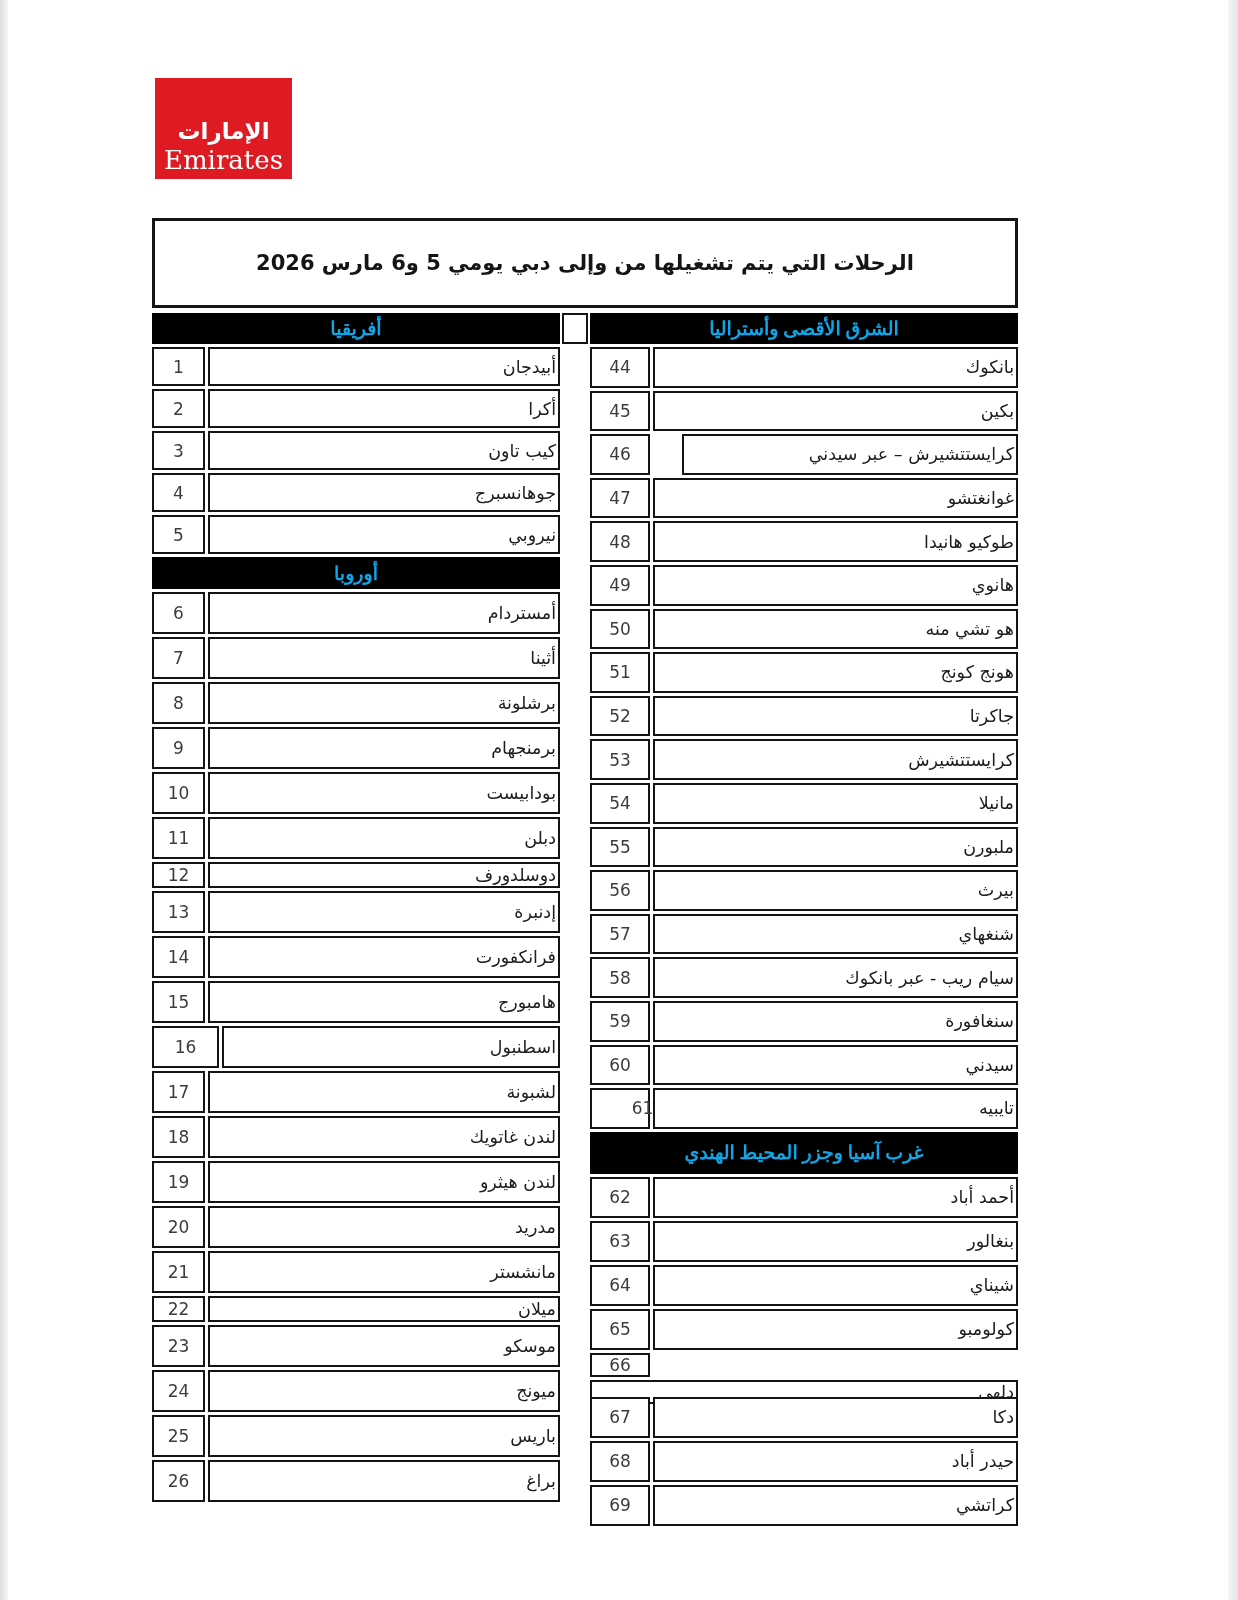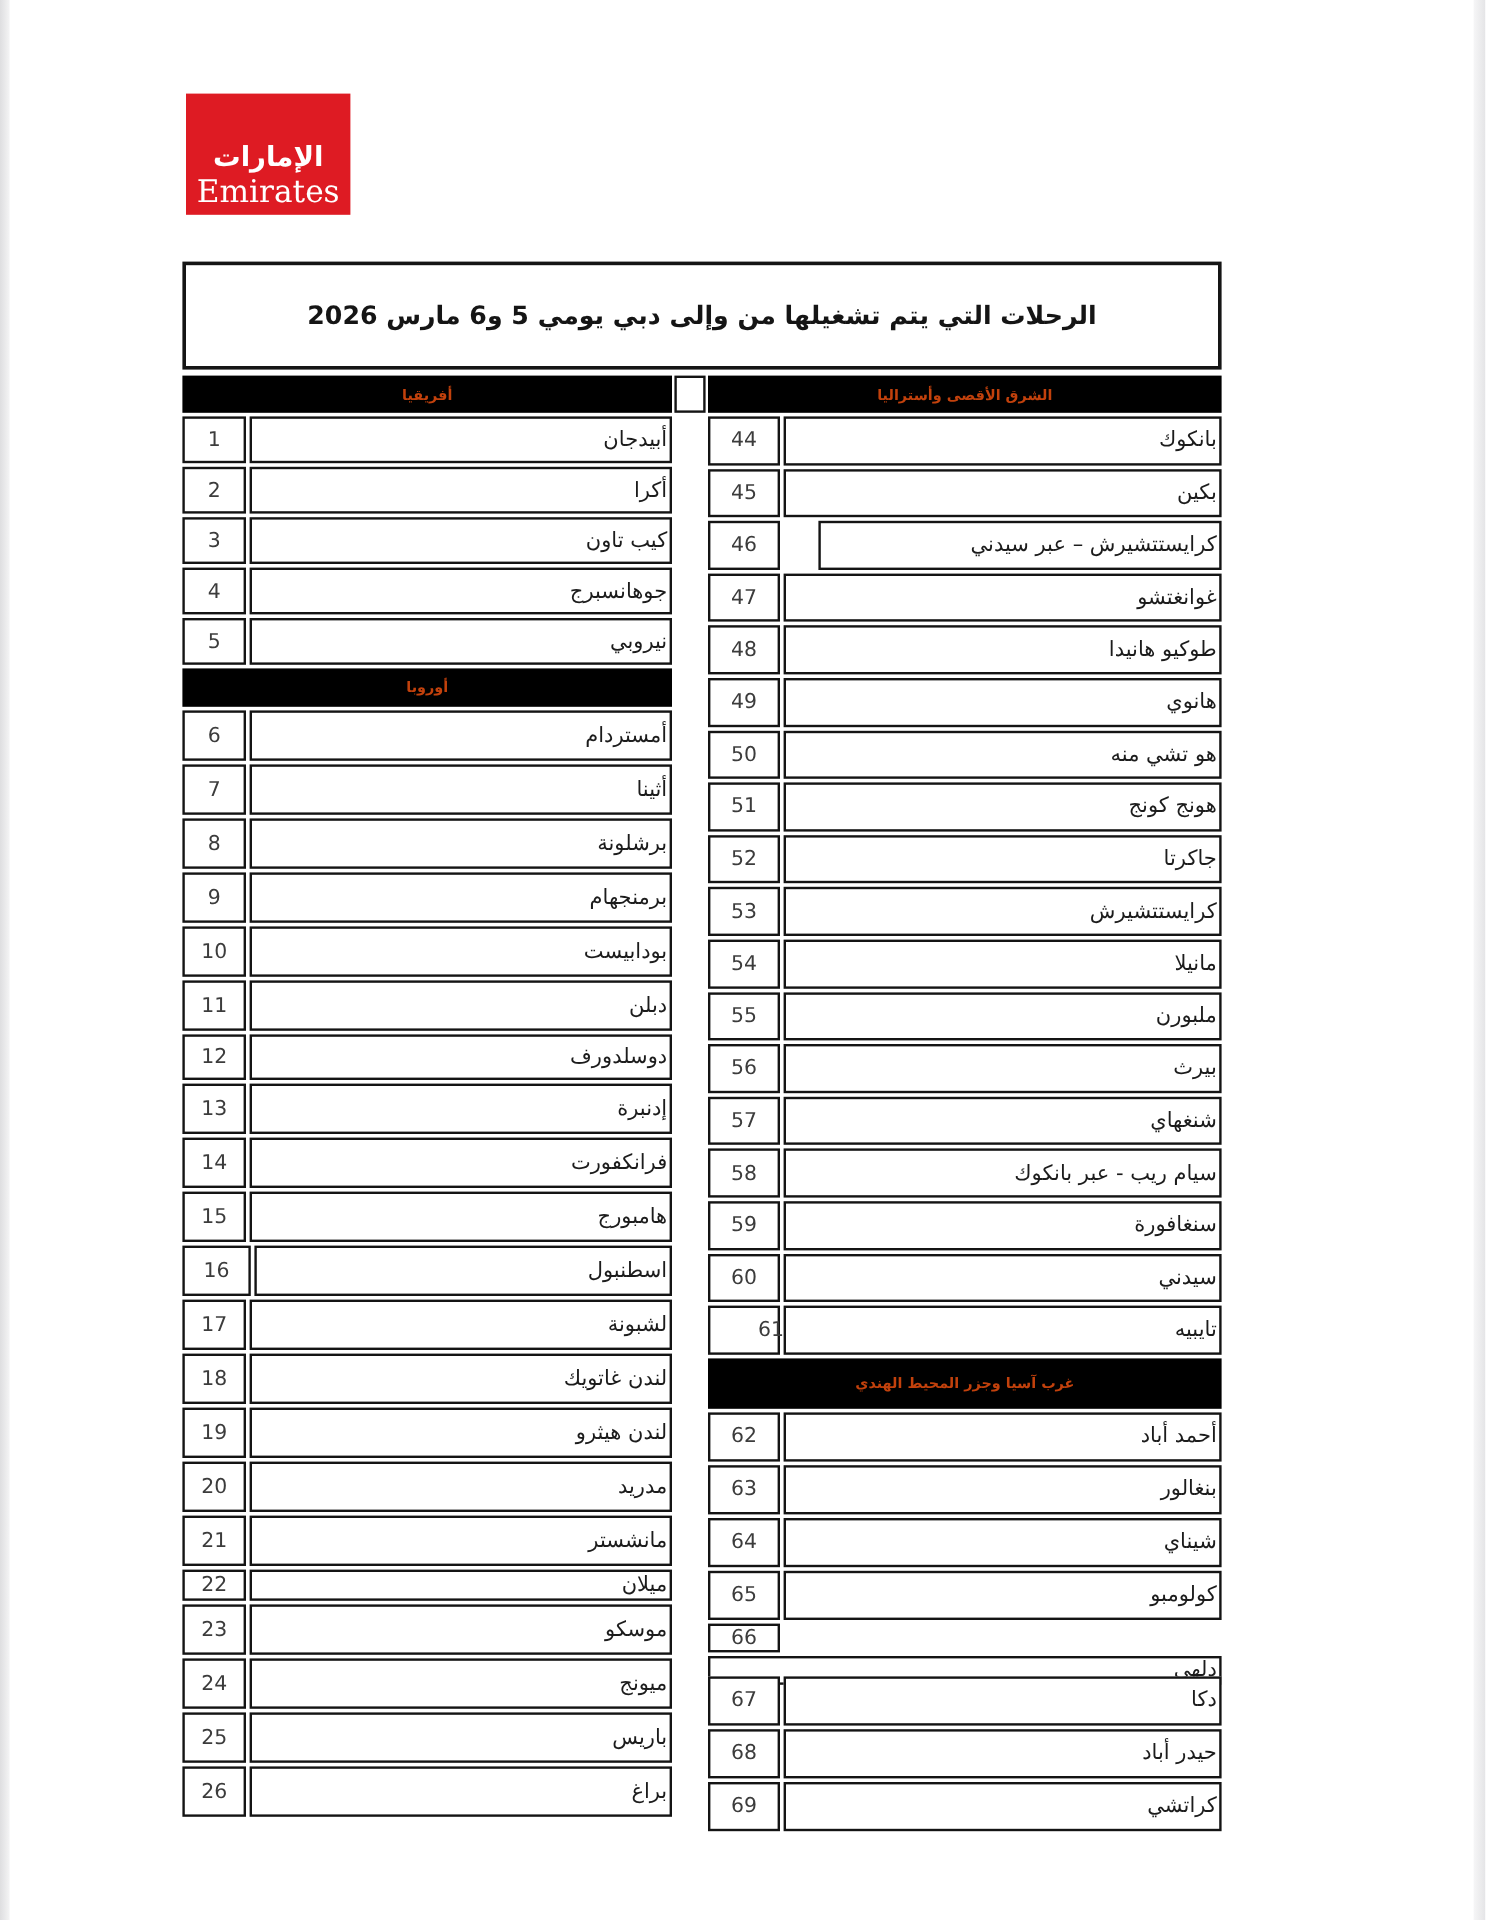--- a/index.html
+++ b/index.html
@@ -32,24 +32,24 @@
     display:flex;align-items:center;justify-content:center;
     direction:rtl;font-weight:bold;font-size:21px;color:#151515;
   }
 
   
   .col{position:absolute;display:flex;flex-direction:column;gap:3px;}
   #col-left{left:152px;top:313px;width:408px;}
   #col-right{left:590px;top:313px;width:428px;}
 
   .sec-header{
-    background:#000;color:#c2410c;
+    background:#000;color:#0ea5e9;
     display:flex;align-items:center;justify-content:center;
-    direction:rtl;font-weight:bold;font-size:12px;
-    box-sizing:border-box;flex:0 0 auto;
+    direction:rtl;font-weight:bold;font-size:19px;
+    box-sizing:border-box;flex:0 0 auto;font-family:Liberation Serif, serif;
   }
   .trow{display:flex;gap:3px;flex:0 0 auto;}
   .cell{border:2.5px solid #141414;background:#fff;box-sizing:border-box;}
   .numcell{
     display:flex;align-items:center;justify-content:center;
     font-size:17px;color:#3c3c3c;flex:0 0 auto;
   }
   .citycell{
     flex:1 1 auto;direction:rtl;display:flex;align-items:center;
     padding:0 2px;font-size:17.5px;color:#1c1c1c;white-space:nowrap;
@@ -117,38 +117,38 @@
         <div class="cell citycell">برمنجهام</div>
       </div>
       <div class="trow" style="height: 42px;">
         <div class="cell numcell" style="width: 53px;">10</div>
         <div class="cell citycell">بودابيست</div>
       </div>
       <div class="trow" style="height: 42px;">
         <div class="cell numcell" style="width: 53px;">11</div>
         <div class="cell citycell">دبلن</div>
       </div>
-      <div class="trow" style="height: 38px; text-align: right;">
+      <div class="trow" style="height: 26px; text-align: right;">
         <div class="cell numcell" style="width: 53px;">12</div>
         <div class="cell citycell">دوسلدورف</div>
       </div>
       <div class="trow" style="height: 42px;">
         <div class="cell numcell" style="width: 53px;">13</div>
         <div class="cell citycell">إدنبرة</div>
       </div>
       <div class="trow" style="height: 42px;">
         <div class="cell numcell" style="width: 53px;">14</div>
         <div class="cell citycell">فرانكفورت</div>
       </div>
       <div class="trow" style="height: 42px;">
         <div class="cell numcell" style="width: 53px;">15</div>
         <div class="cell citycell">هامبورج</div>
       </div>
       <div class="trow" style="height: 42px;">
-        <div class="cell numcell" style="width: 57px;">16</div>
+        <div class="cell numcell" style="width: 67px;">16</div>
         <div class="cell citycell">اسطنبول</div>
       </div>
       <div class="trow" style="height: 42px;">
         <div class="cell numcell" style="width: 53px;">17</div>
         <div class="cell citycell">لشبونة</div>
       </div>
       <div class="trow" style="height: 42px;">
         <div class="cell numcell" style="width: 53px;">18</div>
         <div class="cell citycell">لندن غاتويك</div>
       </div>

